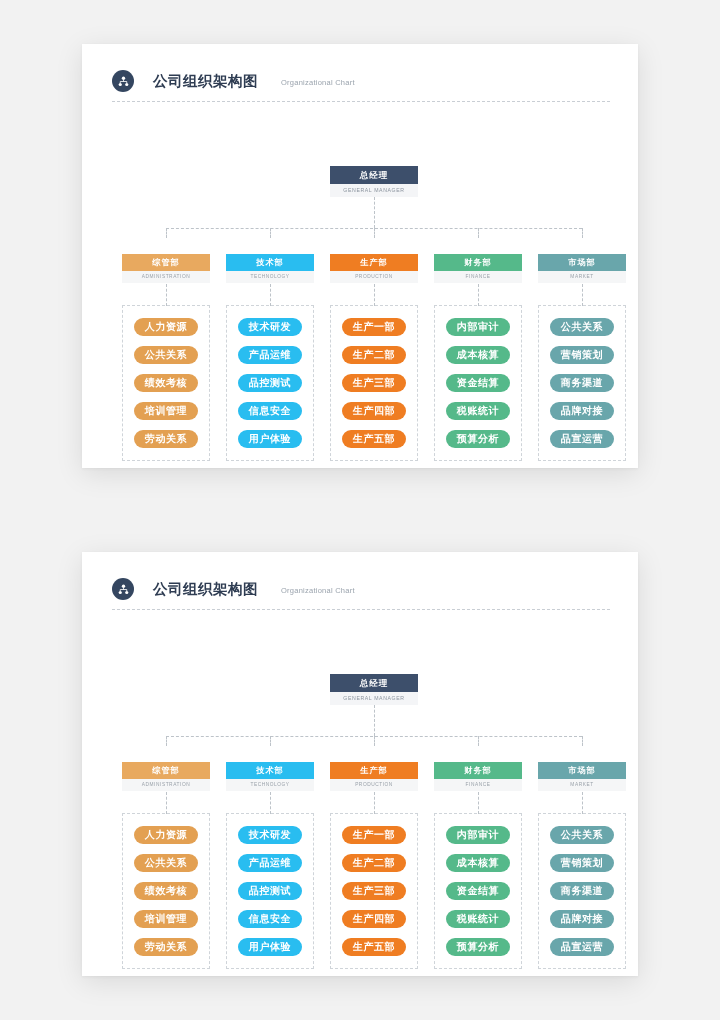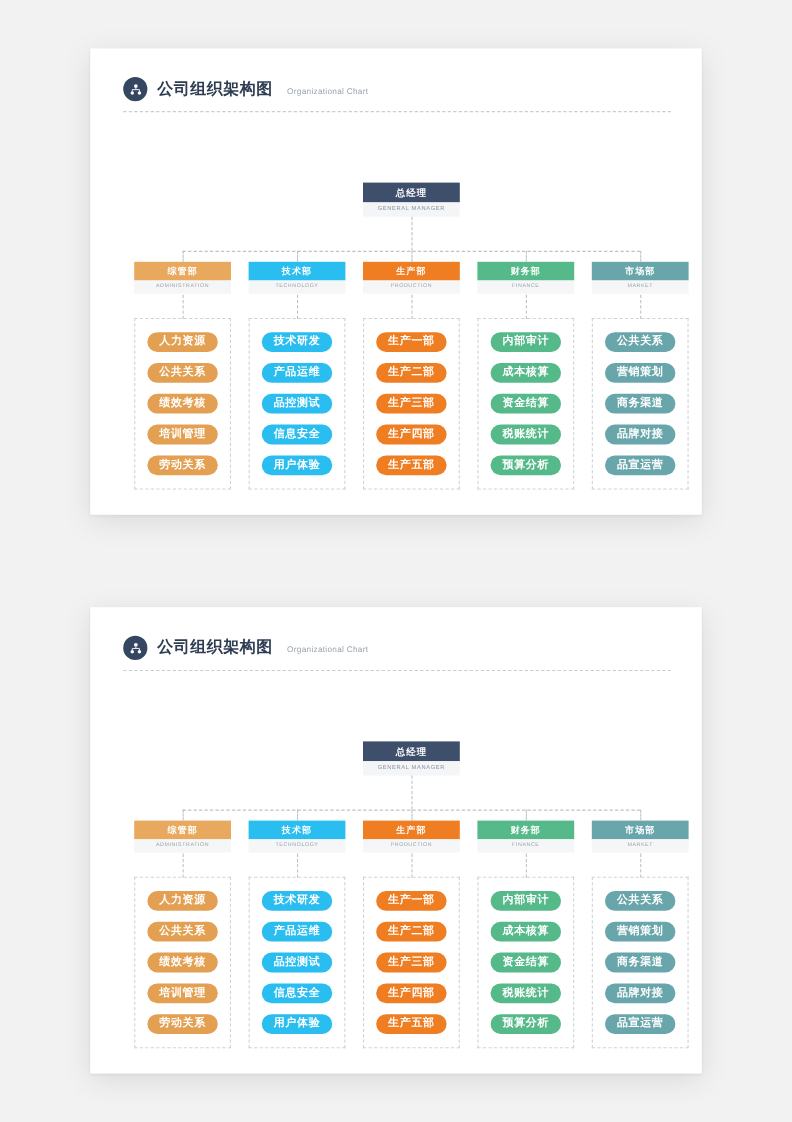--- a/index.html
+++ b/index.html
@@ -19,21 +19,21 @@
     background:#ffffff;
     box-shadow:0 6px 26px rgba(0,0,0,0.10), 0 1px 3px rgba(0,0,0,0.05);
   }
   .panel.top{top:44px;height:424px;}
   .panel.bottom{top:552px;height:424px;}
 
   
   .pheader{
     position:absolute;left:30px;top:24px;right:28px;height:38px;
   }
-  .hrow{display:flex;align-items:center;gap:9px;height:26px;}
+  .hrow{display:flex;align-items:center;gap:19px;height:26px;}
   .logo{
     width:22px;height:22px;border-radius:50%;
     background:#344660;
     display:flex;align-items:center;justify-content:center;flex:none;
   }
   .logo svg{display:block;}
   .htitle{
     font-size:14.5px;color:#2e3c52;font-weight:bold;
     letter-spacing:.5px;line-height:1;white-space:nowrap;
   }
@@ -67,21 +67,21 @@
   
   .ln{position:absolute;background:transparent;}
   .vline{border-left:1px dashed #bdc3c9;width:0;}
   .hline{border-top:1px dashed #bdc3c9;height:0;}
 
   
   .cols{position:absolute;left:0;top:128px;width:556px;height:232px;}
   .col{
     position:absolute;top:0;width:88px;
   }
-  .dept{width:88px;}
+  .dept{width:88px;margin-top:16px;}
   .dept .dtop{
     color:#ffffff;font-size:8.2px;font-weight:bold;letter-spacing:1px;
     text-align:center;padding:5px 0 4px;line-height:1;
   }
   .dept .dbot{
     background:#f5f6f7;color:#9aa2aa;
     font-size:4.8px;letter-spacing:.55px;
     text-align:center;padding:3.5px 0 3.5px;line-height:1;
   }
 

